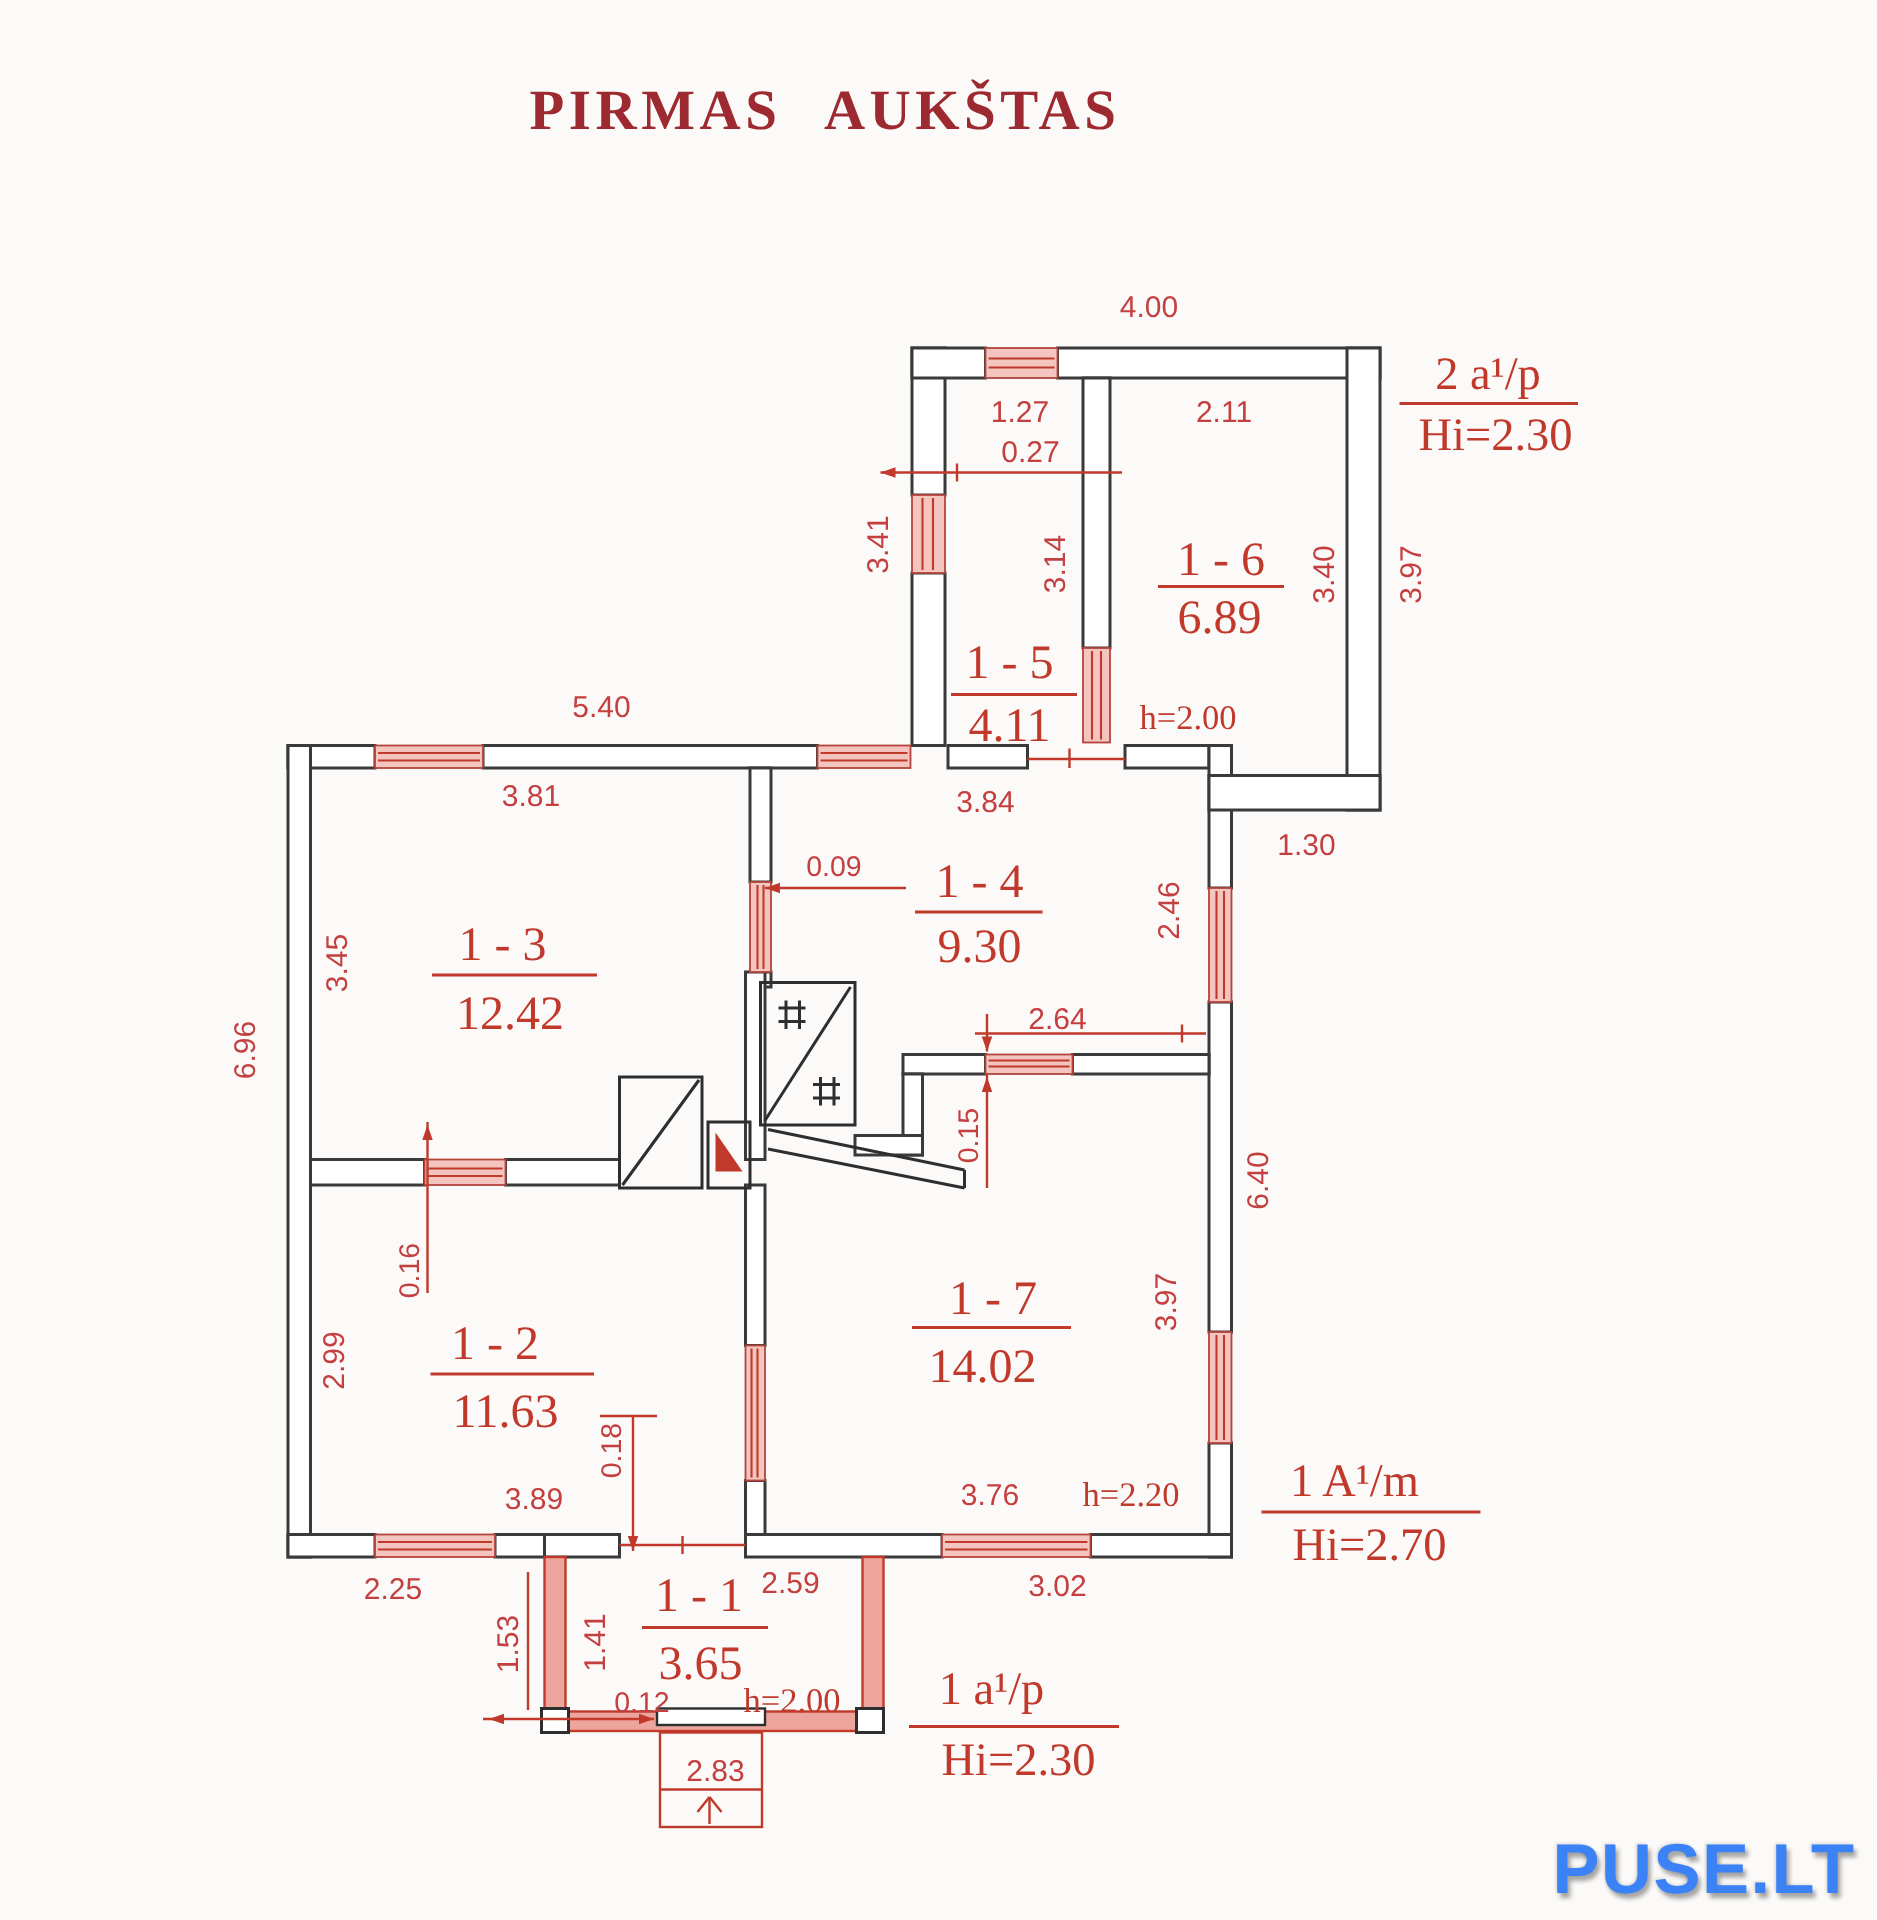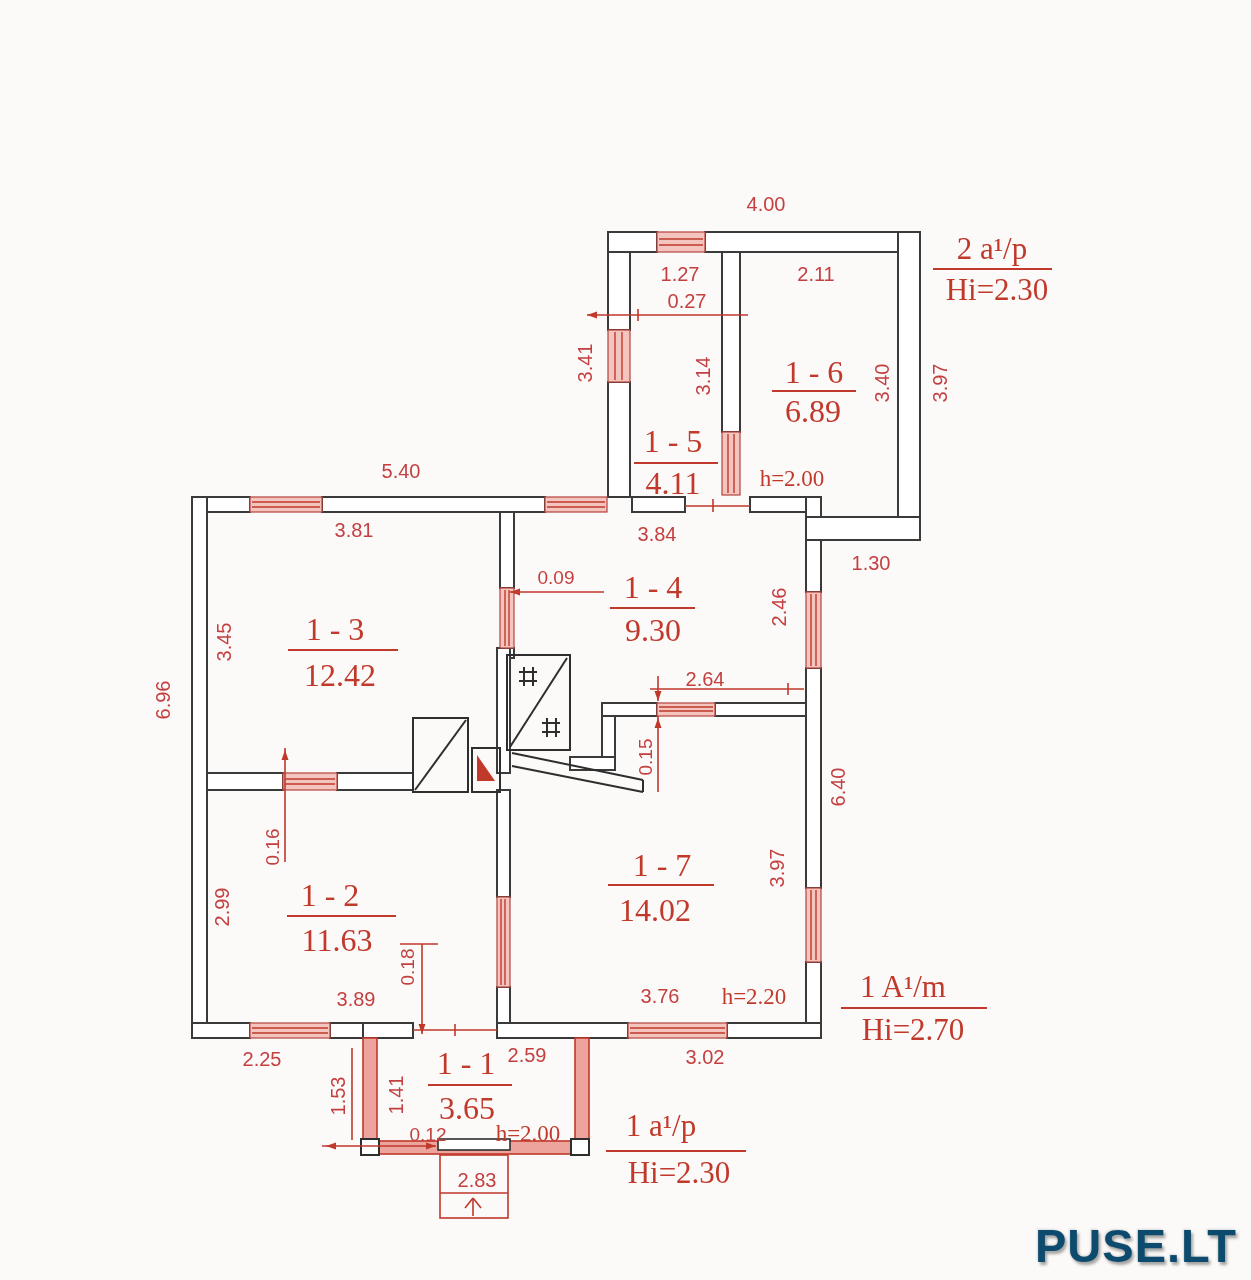--- a/index.html
+++ b/index.html
@@ -16,27 +16,28 @@
   .hlab{fill:#c0392b;font-family:"Liberation Serif",serif;font-size:23px;text-anchor:middle;}
   .rl{stroke:#c0392b;stroke-width:1.6;}
   .rl2{stroke:#c0392b;stroke-width:2;}
   .blk{stroke:#2e2e2e;stroke-width:2;fill:none;}
   .ah{fill:#c0392b;stroke:none;}
   #title{position:absolute;left:0;top:52px;width:1100px;text-align:center;
          font-family:"Liberation Serif",serif;font-weight:bold;font-size:38px;
          letter-spacing:3px;word-spacing:18px;color:#9d2a30;}
   #wm{position:absolute;right:14px;bottom:8px;text-align:right;
       font-family:"Liberation Sans",sans-serif;font-weight:bold;font-size:47px;
-      color:#0c4a6e;line-height:1.13;letter-spacing:1px;
+      color:#3b82f6;line-height:1.13;letter-spacing:1px;
       text-shadow:2px 3px 3px rgba(60,60,60,.45), -1px -1px 2px rgba(120,120,120,.25);}
 </style>
 </head>
 <body>
 
 <div id="stage">
+  <div id="title">PIRMAS AUKŠTAS</div>
 
   <svg width="1251" height="1280" viewBox="0 0 1251 1280">
 
     <g>
       <rect class="w" x="192" y="497" width="58" height="15"></rect>
       <rect class="w" x="322" y="497" width="223" height="15"></rect>
       <rect class="w" x="632" y="497" width="53" height="15"></rect>
       <rect class="w" x="750" y="497" width="56" height="15"></rect>
       <rect class="w" x="192" y="497" width="15" height="541"></rect>
       <rect class="w" x="806" y="497" width="15" height="95"></rect>

